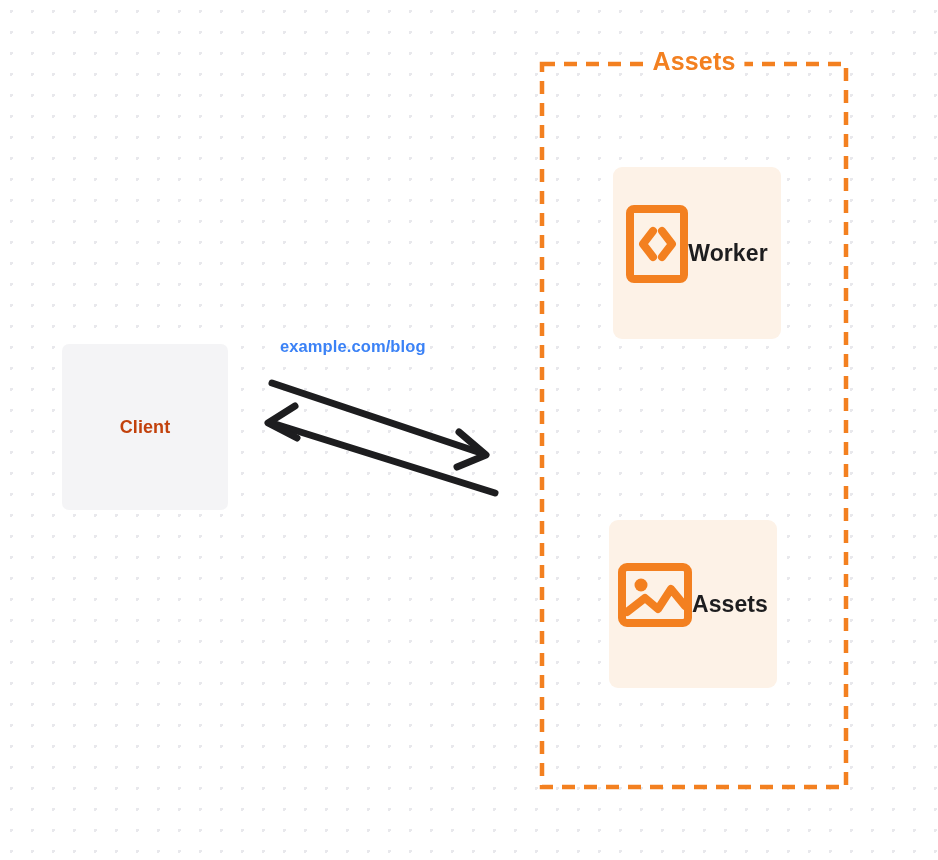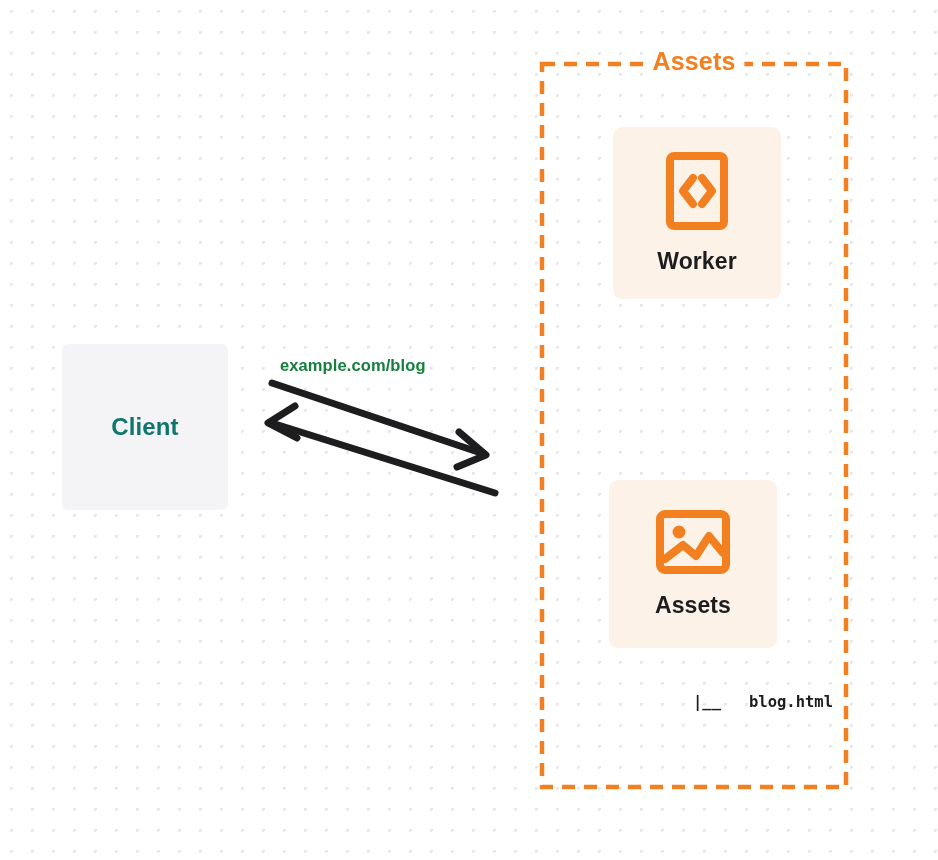--- a/index.html
+++ b/index.html
@@ -34,23 +34,23 @@
     top: 344px;
     width: 166px;
     height: 166px;
     background: #f4f4f6;
     border-radius: 7px;
     display: flex;
     align-items: center;
     justify-content: center;
   }
   #client-box .node-title {
-    font-size: 24px;
-    font-weight: 700;
-    color: #0f766e;
+    font-size: 18px;
+    font-weight: 700;
+    color: #c2410c;
     letter-spacing: .1px;
   }
 
   
   #project-container {
     left: 540px;
     top: 62px;
     width: 308px;
     height: 727px;
   }
@@ -78,23 +78,24 @@
     white-space: nowrap;
     line-height: 32px;
   }
 
   
   .service-card {
     position: absolute;
     background: #fdf2e7;
     border-radius: 9px;
     display: flex;
-    flex-direction: column;
+    flex-direction: row;
     align-items: center;
     justify-content: center;
+    margin-top: 40px;
   }
   #worker-card {
     left: 73px;
     top: 65px;
     width: 168px;
     height: 172px;
   }
   #assets-card {
     left: 69px;
     top: 418px;
@@ -133,24 +134,24 @@
   #arrows {
     position: absolute;
     left: 0; top: 0;
     width: 938px; height: 860px;
     pointer-events: none;
     overflow: visible;
   }
   #arrow-label {
     position: absolute;
     left: 280px;
-    top: 356px;
+    top: 337px;
     font-size: 16.5px;
     font-weight: 700;
-    color: #15803d;
+    color: #3b82f6;
     letter-spacing: .1px;
     white-space: nowrap;
   }
 </style>
 </head>
 <body>
 
 <div id="canvas"></div>
 
 <div class="node" id="client-box">
@@ -198,17 +199,16 @@
       <svg width="74" height="64" viewBox="0 0 74 64">
         <rect x="4" y="4" width="66" height="56" rx="5" ry="5" fill="none" stroke="#f38020" stroke-width="8"></rect>
         <circle cx="23" cy="22" r="6.5" fill="#f38020"></circle>
         <polyline points="9,49 27,35 40,46 53,26 67,43" fill="none" stroke="#f38020" stroke-width="8" stroke-linecap="round" stroke-linejoin="round"></polyline>
       </svg>
     </span>
     <span class="card-title">Assets</span>
   </div>
 
   <div id="file-tree">
-    <span class="tree-row">   |__   blog.html</span>
     
   </div>
 
 </div>
 
 </body></html>

